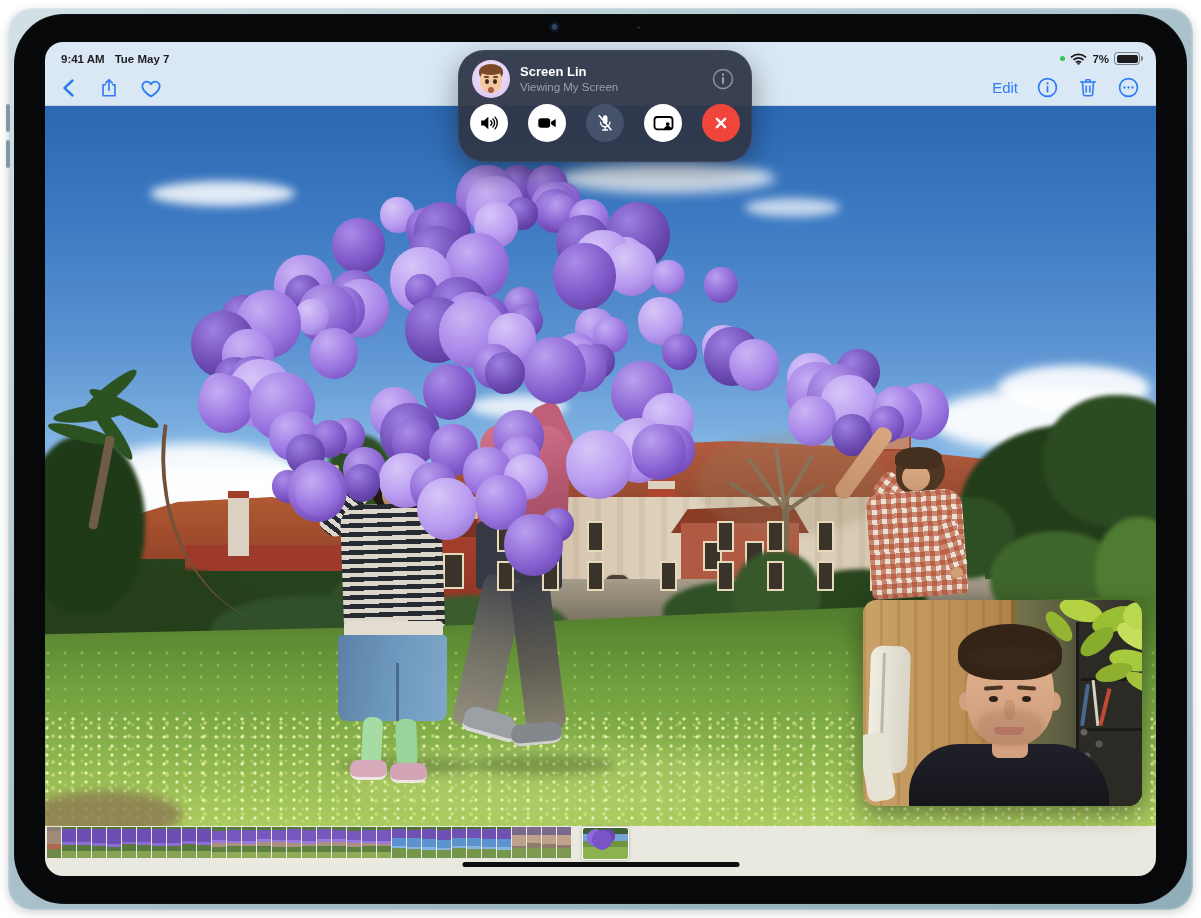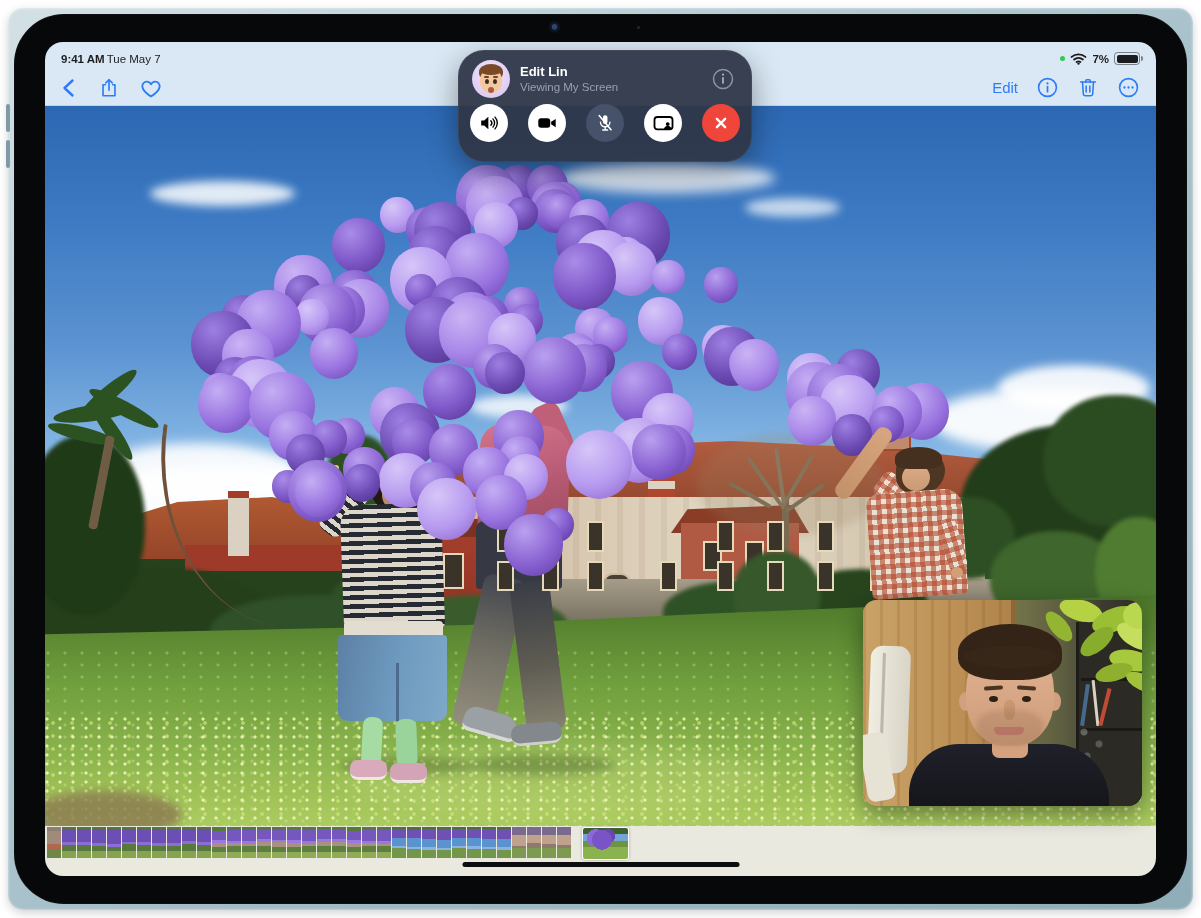--- a/index.html
+++ b/index.html
@@ -1,34 +1,34 @@
 <!DOCTYPE html>
 <html><head>
 <meta charset="utf-8">
 <style>
   html,body{margin:0;padding:0;background:#ffffff;font-family:"Liberation Sans","DejaVu Sans",sans-serif;}
   .stage{position:relative;width:1201px;height:918px;overflow:hidden;}
-  .frame{position:absolute;inset:8px;border-radius:15px;
+  .frame{position:absolute;inset:8px;border-radius:24px;
     background:linear-gradient(145deg,#d3e1e6 0%,#b2c9d1 35%,#9db8c2 70%,#8fadb8 100%);
     box-shadow:inset 0 0 3px rgba(255,255,255,.7), 0 3px 10px rgba(0,0,0,.18);}
   .side-btn{position:absolute;width:4px;border-radius:2px;background:#7f9aa6;}
   .bezel{position:absolute;inset:6px;border-radius:50px;background:#07080a;
     box-shadow:inset 0 0 2px rgba(255,255,255,.12);}
   .camera{position:absolute;left:534px;top:7px;width:13px;height:13px;border-radius:50%;
     background:radial-gradient(circle at 50% 45%,#2c4668 0 2.5px,#131c2c 3px,#05060a 7px);}
   .sensor-dot{position:absolute;left:623px;top:12px;width:3px;height:3px;border-radius:50%;background:#26282c;}
   .screen{position:absolute;left:31px;top:28px;width:1111px;height:834px;border-radius:18px;
     overflow:hidden;background:#000;}
   
   .header{position:absolute;left:0;top:0;width:1111px;height:63px;background:#d9e8f4;
     border-bottom:1px solid rgba(110,135,160,.22);z-index:10;}
   .statusbar{display:flex;align-items:center;height:23px;padding:5px 16px 0 16px;
     font-size:11.5px;color:#1d1d1f;}
   .sb-time{font-weight:700;}
-  .sb-date{font-weight:400;margin-left:2px;}
+  .sb-date{font-weight:700;margin-left:10px;}
   .sb-right{margin-left:auto;display:flex;align-items:center;gap:5px;font-weight:600;}
   .green-dot{width:5px;height:5px;border-radius:50%;background:#34c759;}
   .battery{position:relative;width:24px;height:11px;border:1px solid rgba(28,28,30,.5);border-radius:3.5px;}
   .battery i{position:absolute;inset:1.5px;border-radius:2px;background:#1c1c1e;}
   .battery u{position:absolute;right:-3.5px;top:3px;width:2px;height:5px;border-radius:0 2px 2px 0;background:rgba(28,28,30,.5);}
   .toolbar{display:flex;align-items:center;height:35px;padding:0 16px 0 14px;}
   .tb-left{display:flex;align-items:center;gap:19px;}
   .tb-right{margin-left:auto;display:flex;align-items:center;gap:18px;}
   .tb-btn{background:none;border:none;padding:0;cursor:pointer;display:flex;align-items:center;color:#2e7cf6;}
   .edit{font-size:15px;color:#2e7cf6;}
@@ -479,21 +479,21 @@
               <span style="left:7px;top:4px;width:24px;height:16px;background:#7a4a28;border-radius:50% 50% 40% 40%;"></span>
               <span style="left:8px;top:9px;width:22px;height:24px;background:#f4c89e;border-radius:48%;"></span>
               <span style="left:8px;top:7px;width:22px;height:8px;background:#7a4a28;border-radius:50% 50% 60% 60%;"></span>
               <span style="left:12px;top:16px;width:5px;height:2px;background:#6b4526;border-radius:2px;"></span>
               <span style="left:21px;top:16px;width:5px;height:2px;background:#6b4526;border-radius:2px;"></span>
               <span style="left:13px;top:19px;width:4px;height:5px;background:#3a2a20;border-radius:50%;"></span>
               <span style="left:21px;top:19px;width:4px;height:5px;background:#3a2a20;border-radius:50%;"></span>
               <span style="left:16px;top:27px;width:6px;height:6px;background:#a55a48;border-radius:50%;"></span>
             </div>
             <div class="ft-names">
-              <div class="ft-name">Edit Lin</div>
+              <div class="ft-name">Screen Lin</div>
               <div class="ft-status">Viewing My Screen</div>
             </div>
             <button class="ft-info">
               <svg width="24" height="24" viewBox="0 0 24 24">
                   <circle cx="12" cy="12" r="9.5" fill="none" stroke="#8b93a1" stroke-width="1.5"></circle>
                   <path d="M12 10.8v5.2" stroke="#aeb5c0" stroke-width="1.7" stroke-linecap="round"></path>
                   <circle cx="12" cy="7.6" r="1.1" fill="#aeb5c0"></circle>
                 </svg>
             </button>
           </div>

